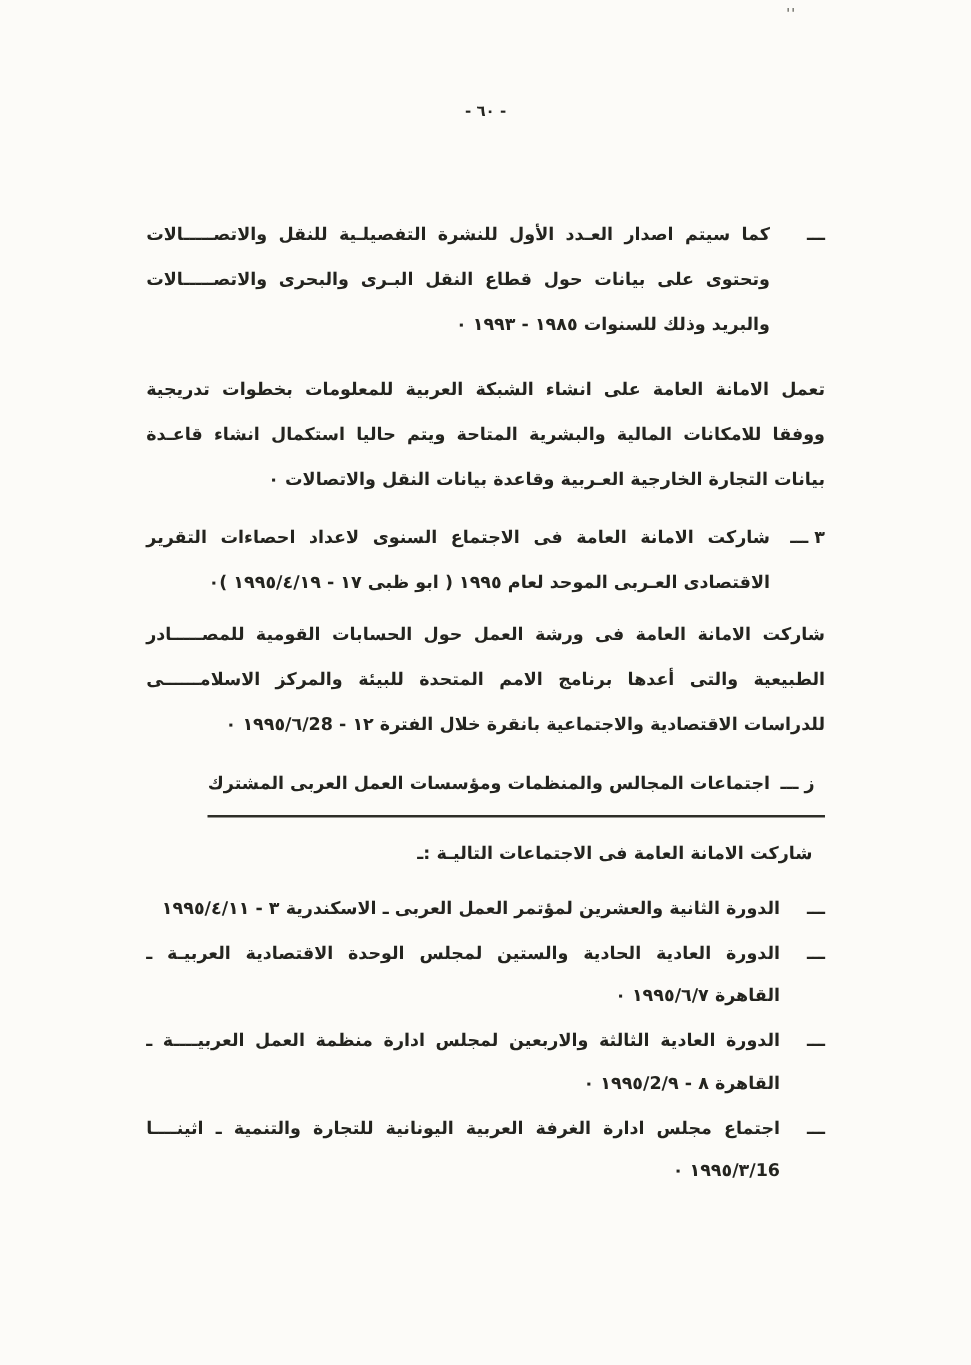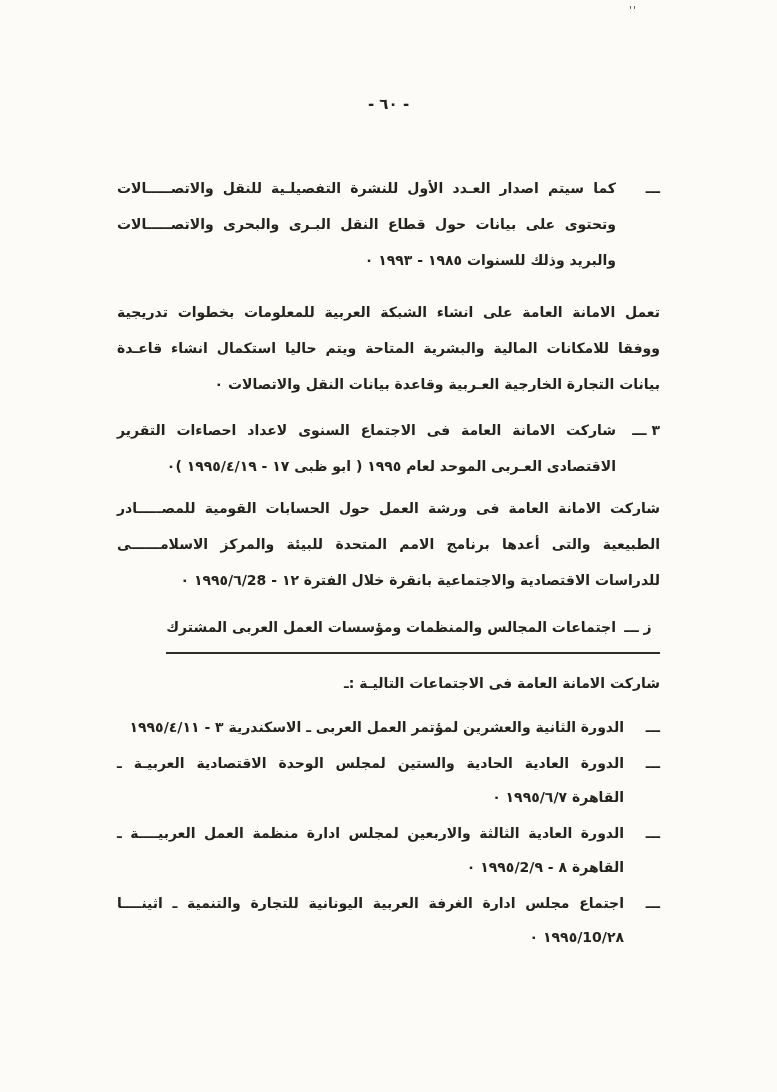--- a/index.html
+++ b/index.html
@@ -20,25 +20,25 @@
   .corner-mark {
     position: absolute;
     top: 4px;
     right: 140px;
     font-size: 11px;
     color: #55554e;
     letter-spacing: 1px;
   }
   .page-number {
     position: absolute;
-    top: 95px;
+    top: 82px;
     left: 0;
     right: 0;
     text-align: center;
-    font-size: 15px;
+    font-size: 12px;
     font-weight: bold;
     letter-spacing: 2px;
   }
   .content {
     position: absolute;
     top: 170px;
     right: 117px;
     left: 117px;
   }
   .para {
@@ -74,20 +74,21 @@
     flex: 0 0 44px;
     white-space: nowrap;
     text-align: center;
   }
   .section-title {
     white-space: nowrap;
     text-align: right;
   }
   .intro {
     margin-top: 14px;
+    margin-right: 10px;
     font-size: 14px;
     font-weight: bold;
     line-height: 30px;
   }
   .meetings {
     margin-top: 12px;
   }
   .bullet {
     display: flex;
     font-size: 14px;
@@ -154,19 +155,19 @@
         <div class="btext">الدورة العادية الحادية والستين لمجلس الوحدة الاقتصادية العربيـة ـ القاهرة ١٩٩٥/٦/٧ ٠</div>
       </div>
 
       <div class="bullet">
         <div class="marker">ـــ</div>
         <div class="btext">الدورة العادية الثالثة والاربعين لمجلس ادارة منظمة العمل العربيــــة ـ القاهرة ٨ - ١٩٩٥/2/٩ ٠</div>
       </div>
 
       <div class="bullet">
         <div class="marker">ـــ</div>
-        <div class="btext">اجتماع مجلس ادارة الغرفة العربية اليونانية للتجارة والتنمية ـ اثينــــا ١٩٩٥/10/٢٨ ٠</div>
+        <div class="btext">اجتماع مجلس ادارة الغرفة العربية اليونانية للتجارة والتنمية ـ اثينــــا ١٩٩٥/٣/16 ٠</div>
       </div>
 
     </div>
 
   </div>
 </div>
 
 </body></html>

